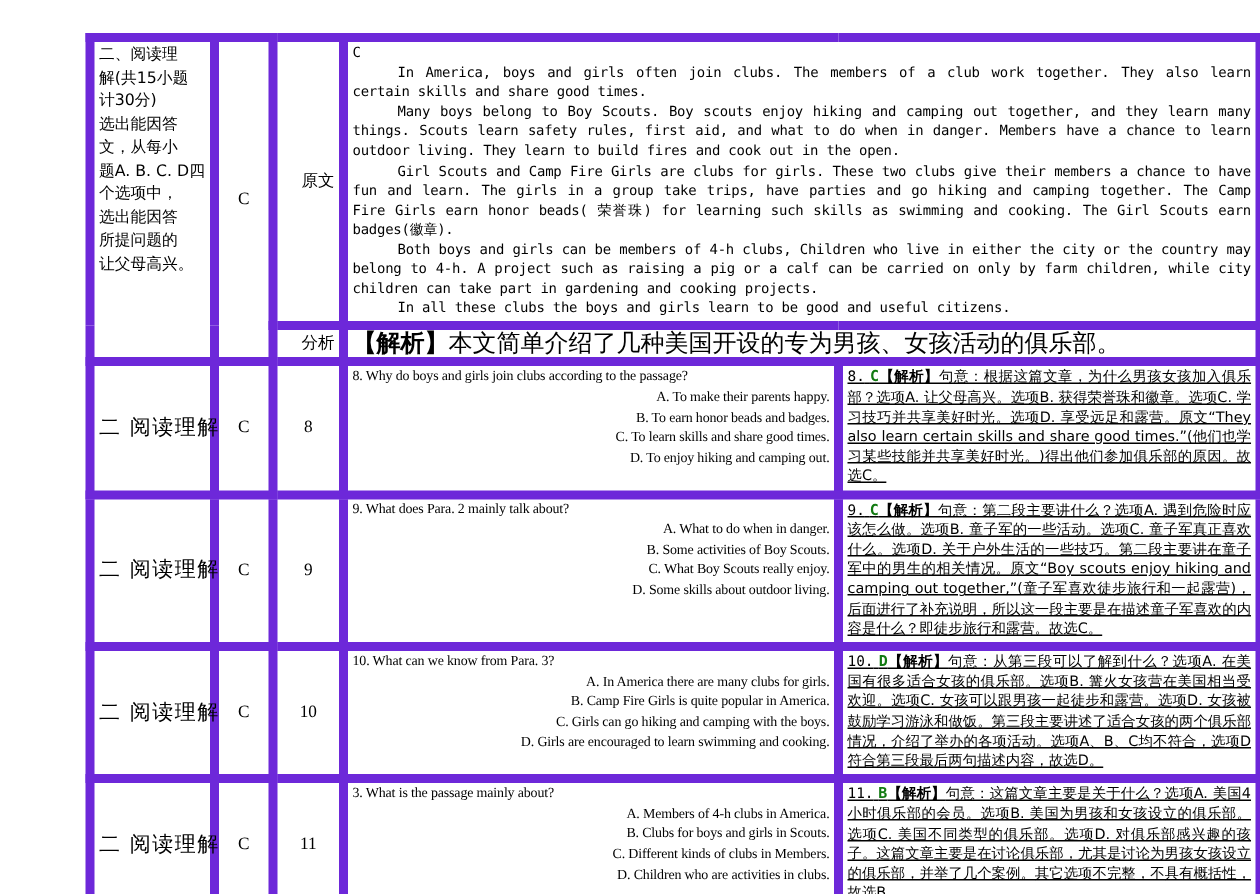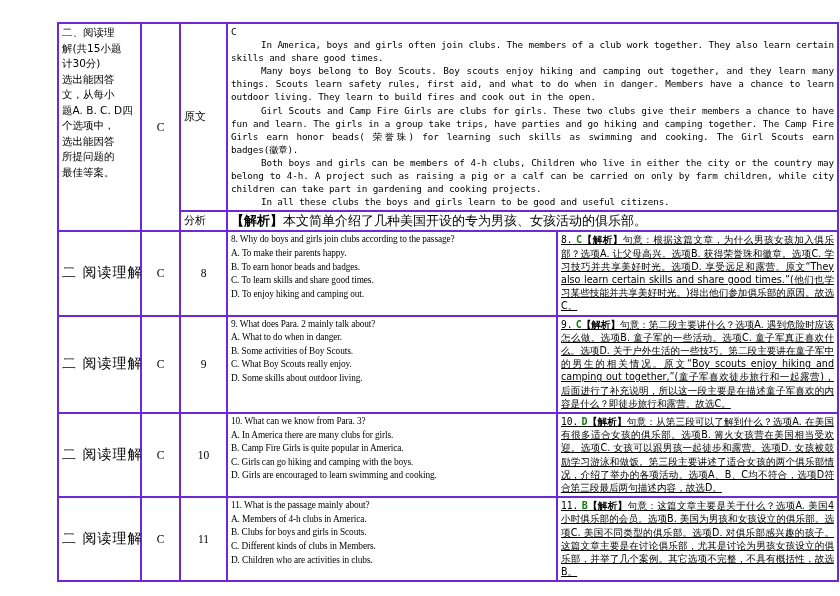--- a/index.html
+++ b/index.html
@@ -26,21 +26,21 @@
   table.exam {
     position: absolute;
     left: 57px;
     top: 22px;
     width: 780px;
     border-collapse: collapse;
     table-layout: fixed;
     background: #fff;
   }
   table.exam td {
-    border: 2px solid #6d28d9;
+    border: 6px solid #6d28d9;
     vertical-align: top;
     padding: 1px 3px 2px 3px;
     background: #fff;
   }
 
   
   col.c-sec   { width: 83px; }
   col.c-ans   { width: 39px; }
   col.c-num   { width: 47px; }
   col.c-ques  { width: 330px; }
@@ -69,55 +69,55 @@
   .mid-cell {
     font-family: "Liberation Serif", "DejaVu Serif", serif;
     font-size: 11.5px;
     text-align: center;
     vertical-align: middle !important;
   }
 
   .cn-head {
     font-family: Liberation Serif, serif;
     font-size: 11px;
-    text-align: left;
+    text-align: right;
     vertical-align: middle !important;
   }
 
   
   .passage {
     font-family: "DejaVu Sans Mono", "Liberation Mono", monospace;
     font-size: 9.3px;
     line-height: 13.1px;
     letter-spacing: -0.15px;
     text-align: justify;
     padding: 2px 4px 3px 4px;
   }
   .passage p { margin: 0; }
   .passage p.ind { text-indent: 30px; }
 
   
   .analysis {
     font-family: "DejaVu Sans", "Liberation Sans", sans-serif;
-    font-size: 13px;
+    font-size: 16px;
     line-height: 15px;
     padding: 2px 4px;
   }
   .analysis b { font-weight: bold; }
 
   
   .qblock {
     font-family: Liberation Serif, serif;
     font-size: 9.3px;
     line-height: 13.6px;
     letter-spacing: -0.1px;
     padding: 2px 4px 2px 4px;
   }
   .qblock .stem  { margin: 0; }
-  .qblock .opt   { margin: 0; }
+  .qblock .opt   { margin: 0; text-align: right; }
 
   
   .eblock {
     font-family: "DejaVu Sans", "Liberation Sans", sans-serif;
     font-size: 9.6px;
     line-height: 13.2px;
     padding: 2px 4px 2px 4px;
     text-align: justify;
     text-decoration: underline;
   }
@@ -152,21 +152,21 @@
         <td class="sec-cell" rowspan="2">
           <div class="intro-line">二、阅读理</div>
           <div class="intro-line">解(共15小题</div>
           <div class="intro-line">计30分)</div>
           <div class="intro-line">选出能因答</div>
           <div class="intro-line">文，从每小</div>
           <div class="intro-line">题A. B. C. D四</div>
           <div class="intro-line">个选项中，</div>
           <div class="intro-line">选出能因答</div>
           <div class="intro-line">所提问题的</div>
-          <div class="intro-line">最佳等案。</div>
+          <div class="intro-line">让父母高兴。</div>
         </td>
 
         <td class="mid-cell" rowspan="2">C</td>
 
         <td class="cn-head">原文</td>
 
         <td class="passage" colspan="2">
           <p>C</p>
           <p class="ind">In America, boys and girls often join clubs. The members of a club work together. They also learn certain skills and share good times.</p>
           <p class="ind">Many boys belong to Boy Scouts. Boy scouts enjoy hiking and camping out together, and they learn many things. Scouts learn safety rules, first aid, and what to do when in danger. Members have a chance to learn outdoor living. They learn to build fires and cook out in the open.</p>
@@ -221,21 +221,21 @@
           <p class="opt">D. Girls are encouraged to learn swimming and cooking.</p>
         </td>
         <td class="eblock"><span class="qno">10.</span> <span class="key">D</span><span class="tag">【解析】</span><span>句意：从第三段可以了解到什么？选项A. 在美国有很多适合女孩的俱乐部。选项B. 篝火女孩营在美国相当受欢迎。选项C. 女孩可以跟男孩一起徒步和露营。选项D. 女孩被鼓励学习游泳和做饭。第三段主要讲述了适合女孩的两个俱乐部情况，介绍了举办的各项活动。选项A、B、C均不符合，选项D符合第三段最后两句描述内容，故选D。</span></td>
       </tr>
 
       <tr>
         <td class="sec-row-label">二 阅读理解</td>
         <td class="mid-cell">C</td>
         <td class="mid-cell">11</td>
         <td class="qblock">
-          <p class="stem">11. What is the passage mainly about?</p>
+          <p class="stem">3. What is the passage mainly about?</p>
           <p class="opt">A. Members of 4-h clubs in America.</p>
           <p class="opt">B. Clubs for boys and girls in Scouts.</p>
           <p class="opt">C. Different kinds of clubs in Members.</p>
           <p class="opt">D. Children who are activities in clubs.</p>
         </td>
         <td class="eblock"><span class="qno">11.</span> <span class="key">B</span><span class="tag">【解析】</span><span>句意：这篇文章主要是关于什么？选项A. 美国4小时俱乐部的会员。选项B. 美国为男孩和女孩设立的俱乐部。选项C. 美国不同类型的俱乐部。选项D. 对俱乐部感兴趣的孩子。这篇文章主要是在讨论俱乐部，尤其是讨论为男孩女孩设立的俱乐部，并举了几个案例。其它选项不完整，不具有概括性，故选B。</span></td>
       </tr>
 
     </tbody>
   </table>

